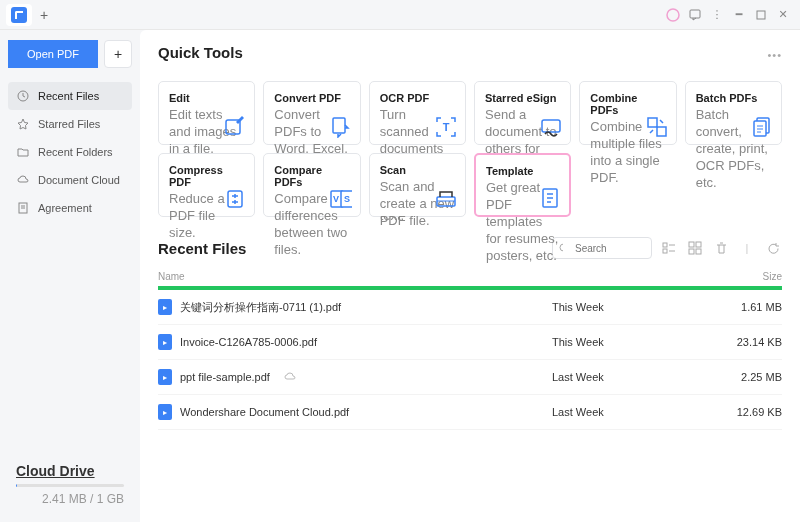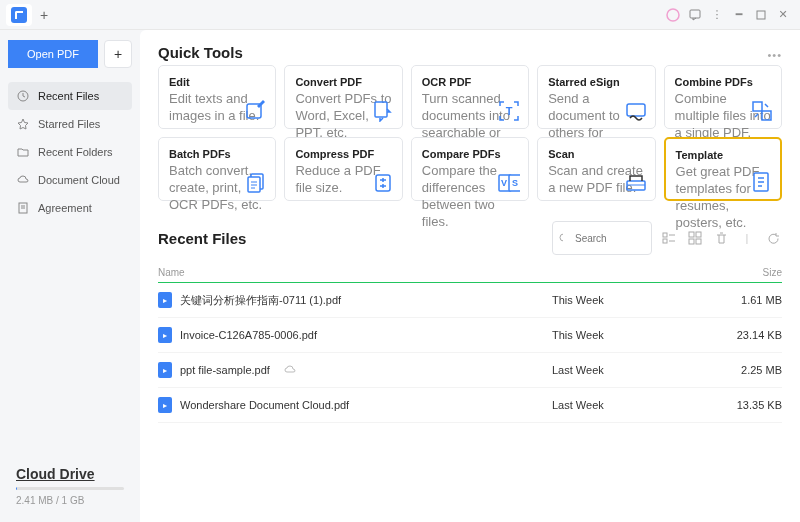--- a/index.html
+++ b/index.html
@@ -17,38 +17,38 @@
 .open-btn { flex: 1; background: #3b82f6; color: #fff; border: none; border-radius: 0; height: 28px; font-size: 11px; font-weight: 500; cursor: pointer; }
 .add-btn { width: 28px; height: 28px; background: #fff; border: 1px solid #e2e4e8; border-radius: 4px; font-size: 14px; cursor: pointer; color: #333; }
 .nav { list-style: none; }
 .nav li { display: flex; align-items: center; gap: 8px; padding: 7px 8px; border-radius: 4px; color: #555; cursor: pointer; font-size: 11px; }
 .nav li.active { background: #e8eaed; color: #222; }
 .nav li .ico { width: 14px; height: 14px; display: flex; align-items: center; justify-content: center; color: #888; flex-shrink: 0; }
 .cloud-drive { margin-top: auto; padding: 6px 8px; }
 .cloud-drive .lbl { font-size: 14px; font-weight: 600; color: #333; text-decoration: underline; }
 .cloud-drive .bar { height: 3px; background: #e0e0e0; border-radius: 2px; margin: 5px 0; overflow: hidden; }
 .cloud-drive .fill { height: 100%; background: #3b82f6; width: 0.2%; }
-.cloud-drive .txt { font-size: 10px; color: #999; }
+.cloud-drive .txt { font-size: 12px; color: #999; text-align: right; }
 .main { flex: 1; background: #fff; border-radius: 6px 0 0 0; padding: 14px 18px; overflow-y: auto; }
-.section-head { display: flex; align-items: flex-end; justify-content: space-between; margin-bottom: 4px; }
+.section-head { display: flex; align-items: flex-end; justify-content: space-between; margin-bottom: 20px; }
 .section-head h2 { font-size: 15px; font-weight: 700; color: #222; }
 .section-head .more { color: #aaa; letter-spacing: 1px; cursor: pointer; }
-.tools { display: grid; grid-template-columns: repeat(5, 1fr); gap: 8px; margin-bottom: 20px; }
+.tools { display: grid; grid-template-columns: repeat(6, 1fr); gap: 8px; margin-bottom: 20px; }
 .tool { border: 1px solid #e4e6ea; border-radius: 5px; padding: 10px 10px 8px; height: 64px; position: relative; background: #fff; cursor: pointer; }
-.tool.highlight { border: 2px solid #eab308; }
+.tool.highlight { border: 2px solid #f9a8d4; }
 .tool h3 { font-size: 11px; font-weight: 700; color: #222; margin-bottom: 3px; }
 .tool p { font-size: 13px; color: #888; line-height: 1.3; max-width: 100px; }
 .tool .ticon { position: absolute; bottom: 6px; right: 8px; width: 22px; height: 22px; display: flex; align-items: center; justify-content: center; color: #3b82f6; }
 .recent-head { display: flex; align-items: center; justify-content: space-between; margin-bottom: 8px; }
 .recent-head h2 { font-size: 15px; font-weight: 700; color: #222; }
 .recent-tools { display: flex; align-items: center; gap: 8px; }
-.search { border: 1px solid #e0e2e6; border-radius: 4px; height: 34px; display: flex; align-items: center; padding: 0 6px; width: 100px; gap: 12px; }
+.search { border: 1px solid #e0e2e6; border-radius: 4px; height: 22px; display: flex; align-items: center; padding: 0 6px; width: 100px; gap: 12px; }
 .search input { border: none; outline: none; font-size: 10px; width: 70px; color: #888; }
 .tool-icon { width: 18px; height: 18px; display: flex; align-items: center; justify-content: center; color: #aaa; cursor: pointer; }
-.table-head { display: flex; padding: 4px 0; border-bottom: 1px solid #22c55e; color: #999; font-size: 10px; align-items: flex-end; }
+.table-head { display: flex; padding: 4px 0; border-bottom: 4px solid #22c55e; color: #999; font-size: 10px; align-items: flex-end; }
 .col-name { flex: 1; }
 .col-mod { width: 160px; }
 .col-size { width: 70px; text-align: right; }
 .file-row { display: flex; align-items: center; padding: 9px 0; border-bottom: 1px solid #f3f3f3; color: #333; font-size: 11px; }
 .file-row .col-name { display: flex; align-items: center; gap: 8px; }
 .file-ico { width: 14px; height: 16px; background: #3b82f6; border-radius: 2px; display: flex; align-items: center; justify-content: center; color: #fff; font-size: 8px; flex-shrink: 0; }
 .cloud-ico { color: #bbb; margin-left: 6px; }
 svg { display: block; }
 </style>
 </head>
@@ -326,17 +326,17 @@
           </div>
           <div class="col-mod">Last Week</div>
           <div class="col-size">2.25 MB</div>
         </div>
         <div class="file-row">
           <div class="col-name">
             <div class="file-ico">▸</div>
             <span>Wondershare Document Cloud.pdf</span>
           </div>
           <div class="col-mod">Last Week</div>
-          <div class="col-size">13.35 KB</div>
+          <div class="col-size">12.69 KB</div>
         </div>
       </div>
   </div>
 </div>
 
 </body></html>

